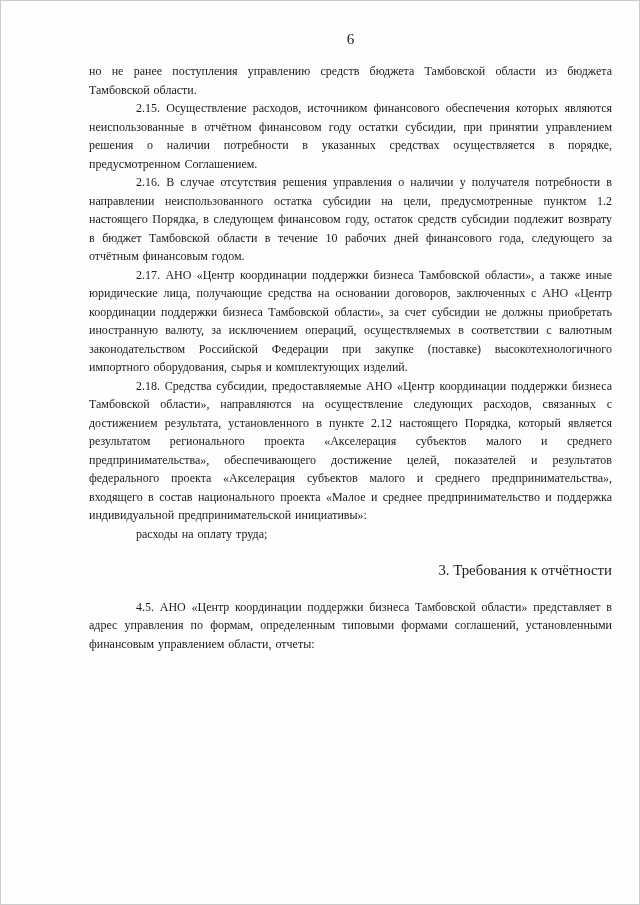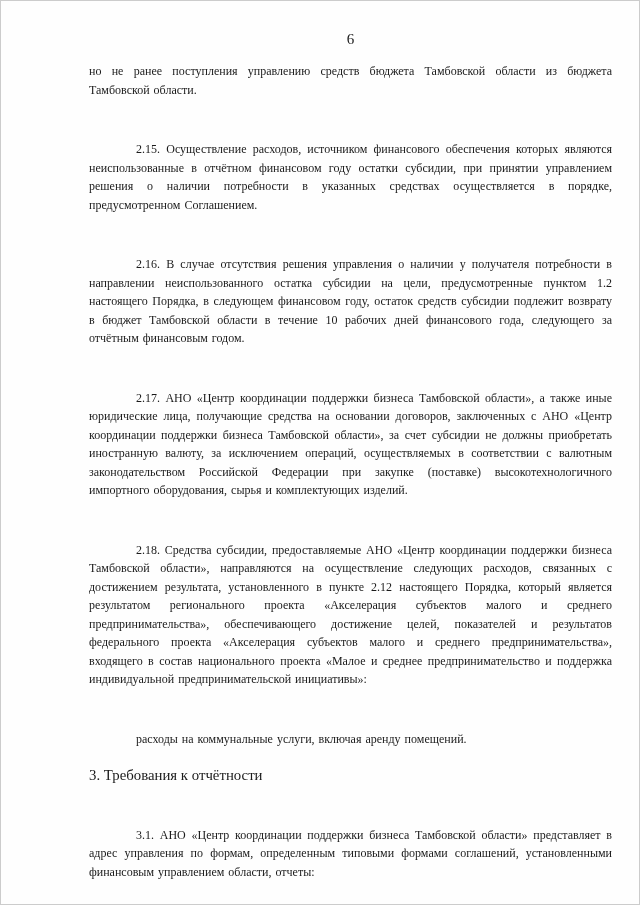--- a/index.html
+++ b/index.html
@@ -29,51 +29,50 @@
   }
   p.para {
     margin: 0;
     font-size: 12px;
     line-height: 18.5px;
     text-align: justify;
     word-spacing: 1px;
   }
   p.indent {
     text-indent: 47px;
-    margin-top: 41px;
   }
   h3.section-heading {
     margin: 18px 0 18px 0;
     font-size: 14.8px;
     line-height: 18.5px;
     font-weight: normal;
-    text-align: left;
+    text-align: right;
   }
 </style>
 </head>
 <body>
 
 <div class="sheet">
   <div class="page-inner">
 
     <div class="page-number">6</div>
 
     <p class="para">но не ранее поступления управлению средств бюджета Тамбовской области из бюджета Тамбовской области.</p>
 
     <p class="para indent">2.15. Осуществление расходов, источником финансового обеспечения которых являются неиспользованные в отчётном финансовом году остатки субсидии, при принятии управлением решения о наличии потребности в указанных средствах осуществляется в порядке, предусмотренном Соглашением.</p>
 
     <p class="para indent">2.16. В случае отсутствия решения управления о наличии у получателя потребности в  направлении неиспользованного остатка субсидии на цели, предусмотренные пунктом 1.2 настоящего Порядка, в следующем финансовом году, остаток средств субсидии подлежит возврату в бюджет Тамбовской области в течение 10 рабочих дней финансового года, следующего за отчётным финансовым годом.</p>
 
     <p class="para indent">2.17. АНО «Центр координации поддержки бизнеса Тамбовской области», а также иные юридические лица, получающие средства на основании договоров, заключенных с АНО «Центр координации поддержки бизнеса Тамбовской области», за счет субсидии не должны приобретать иностранную валюту, за исключением операций, осуществляемых в соответствии с валютным законодательством Российской Федерации при закупке (поставке) высокотехнологичного импортного оборудования, сырья и комплектующих изделий.</p>
 
     <p class="para indent">2.18. Средства субсидии, предоставляемые АНО «Центр координации поддержки бизнеса Тамбовской области», направляются на осуществление следующих расходов, связанных с достижением результата, установленного в пункте 2.12 настоящего Порядка, который является результатом регионального проекта «Акселерация субъектов малого и среднего предпринимательства», обеспечивающего достижение целей, показателей и результатов федерального проекта «Акселерация субъектов малого и среднего предпринимательства», входящего в состав национального проекта «Малое и среднее предпринимательство и поддержка индивидуальной предпринимательской инициативы»:</p>
 
+    <p class="para indent">расходы на оплату труда;</p>
 
-    <p class="para indent">расходы на коммунальные услуги, включая аренду помещений.</p>
 
     <h3 class="section-heading">3. Требования к отчётности</h3>
 
-    <p class="para indent">3.1. АНО «Центр координации поддержки бизнеса Тамбовской области» представляет в адрес управления по формам, определенным типовыми формами соглашений, установленными финансовым управлением области, отчеты:</p>
+    <p class="para indent">4.5. АНО «Центр координации поддержки бизнеса Тамбовской области» представляет в адрес управления по формам, определенным типовыми формами соглашений, установленными финансовым управлением области, отчеты:</p>
 
 
 
   </div>
 </div>
 
 </body></html>

